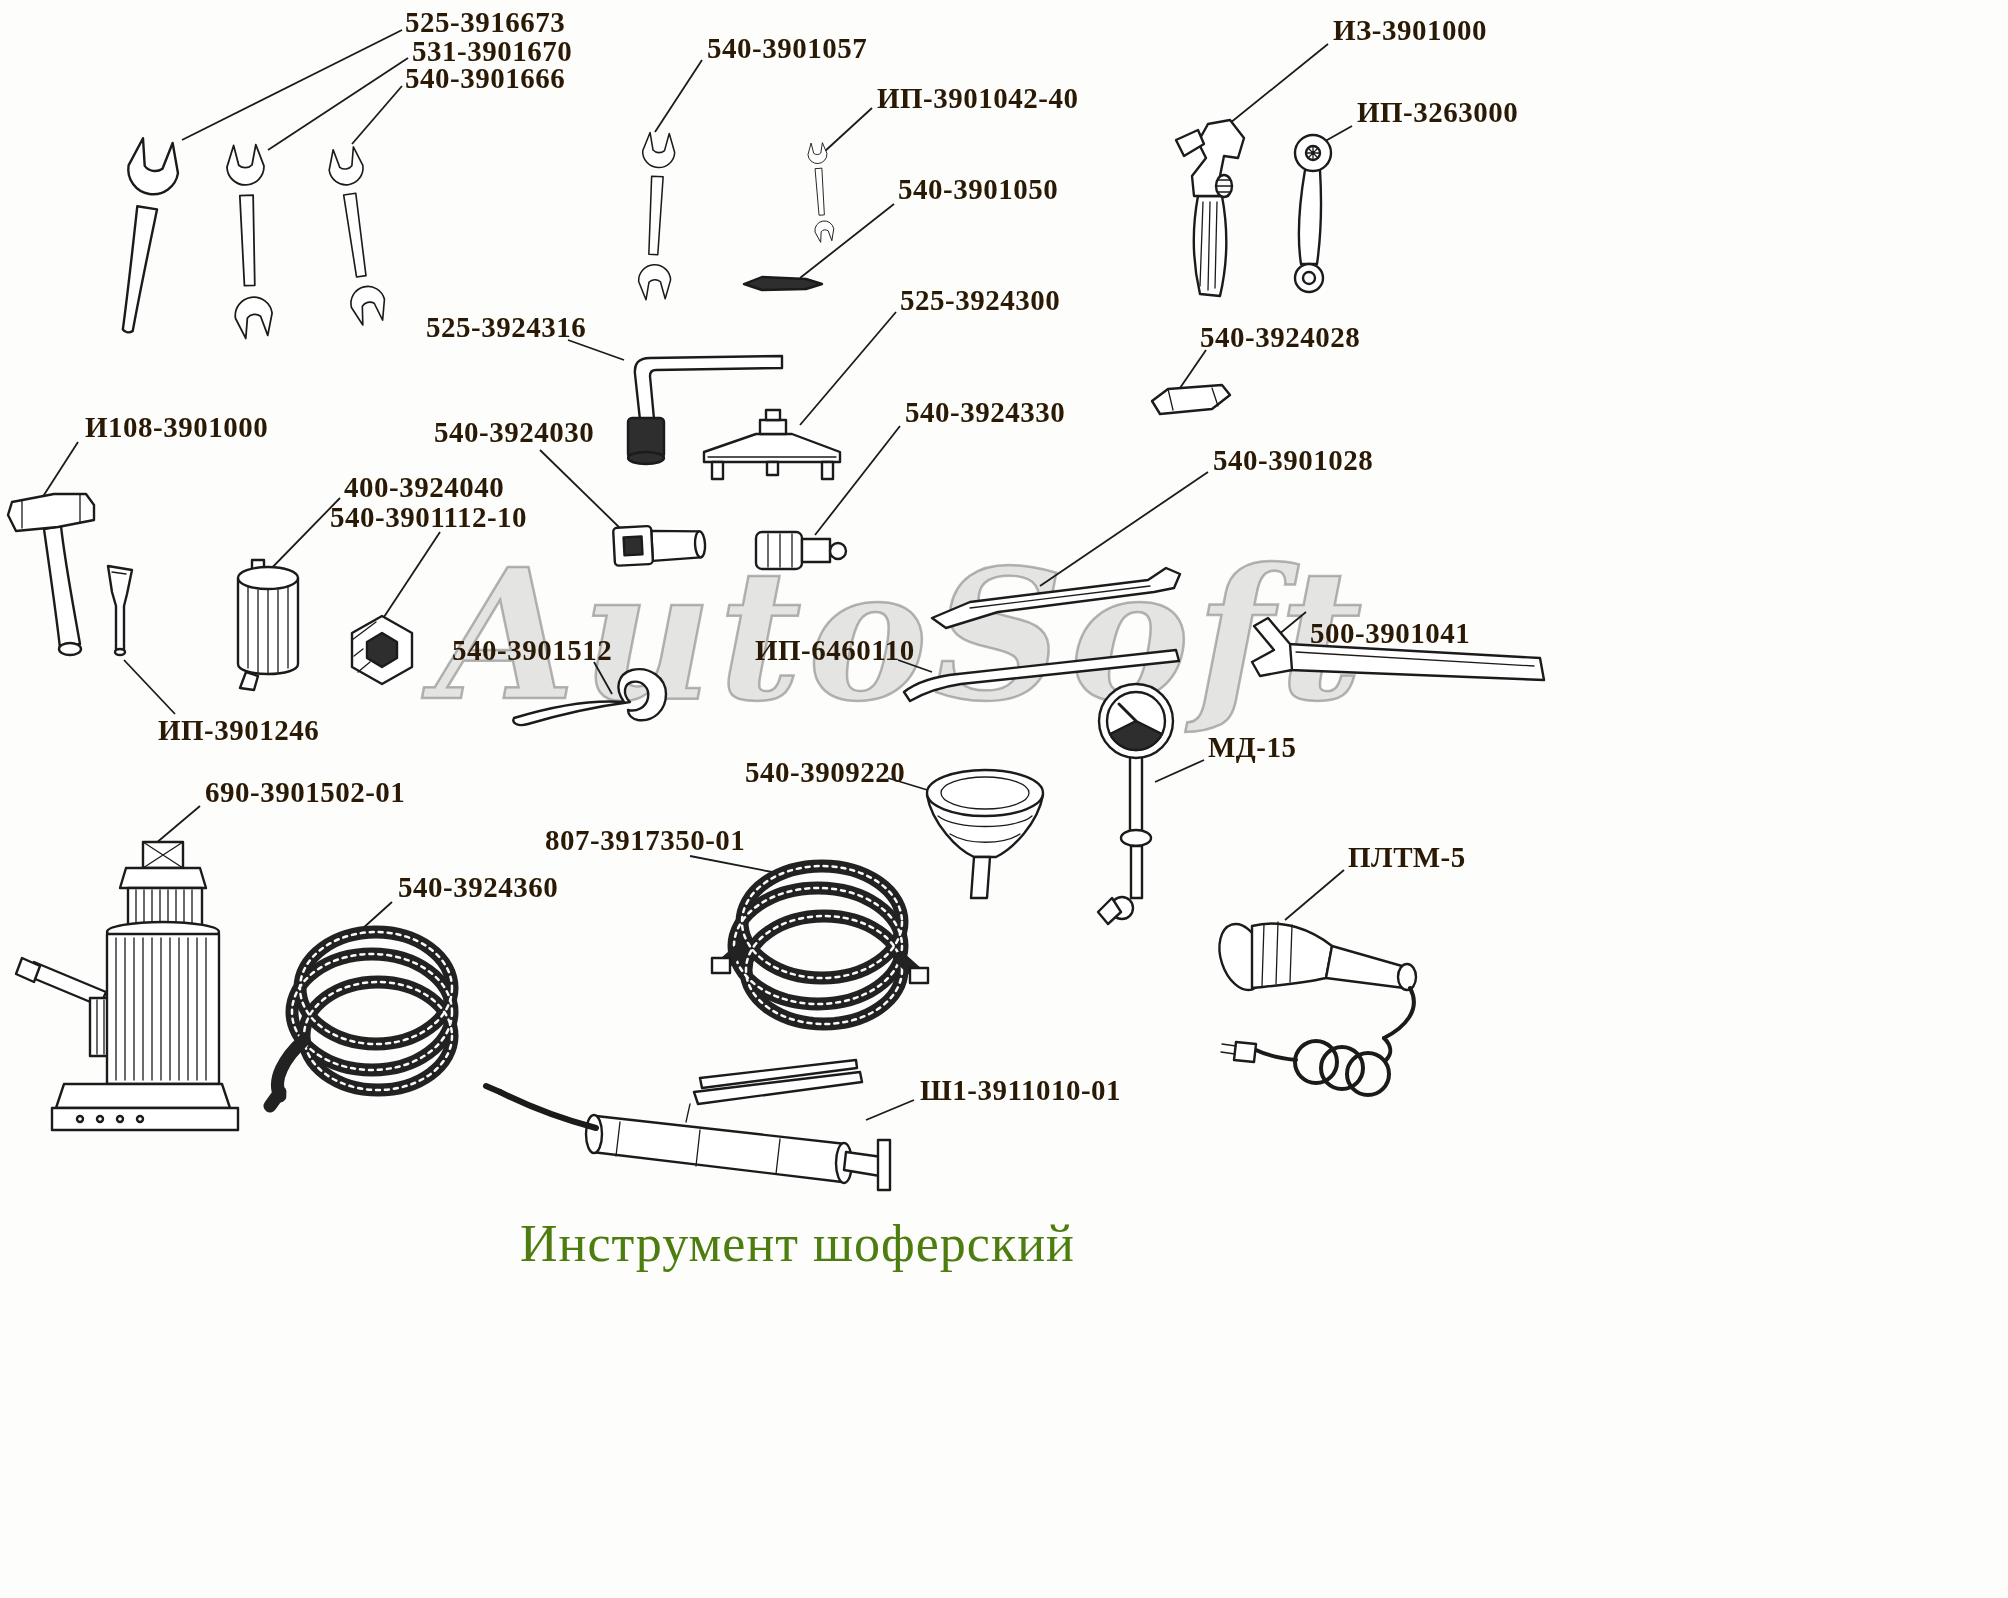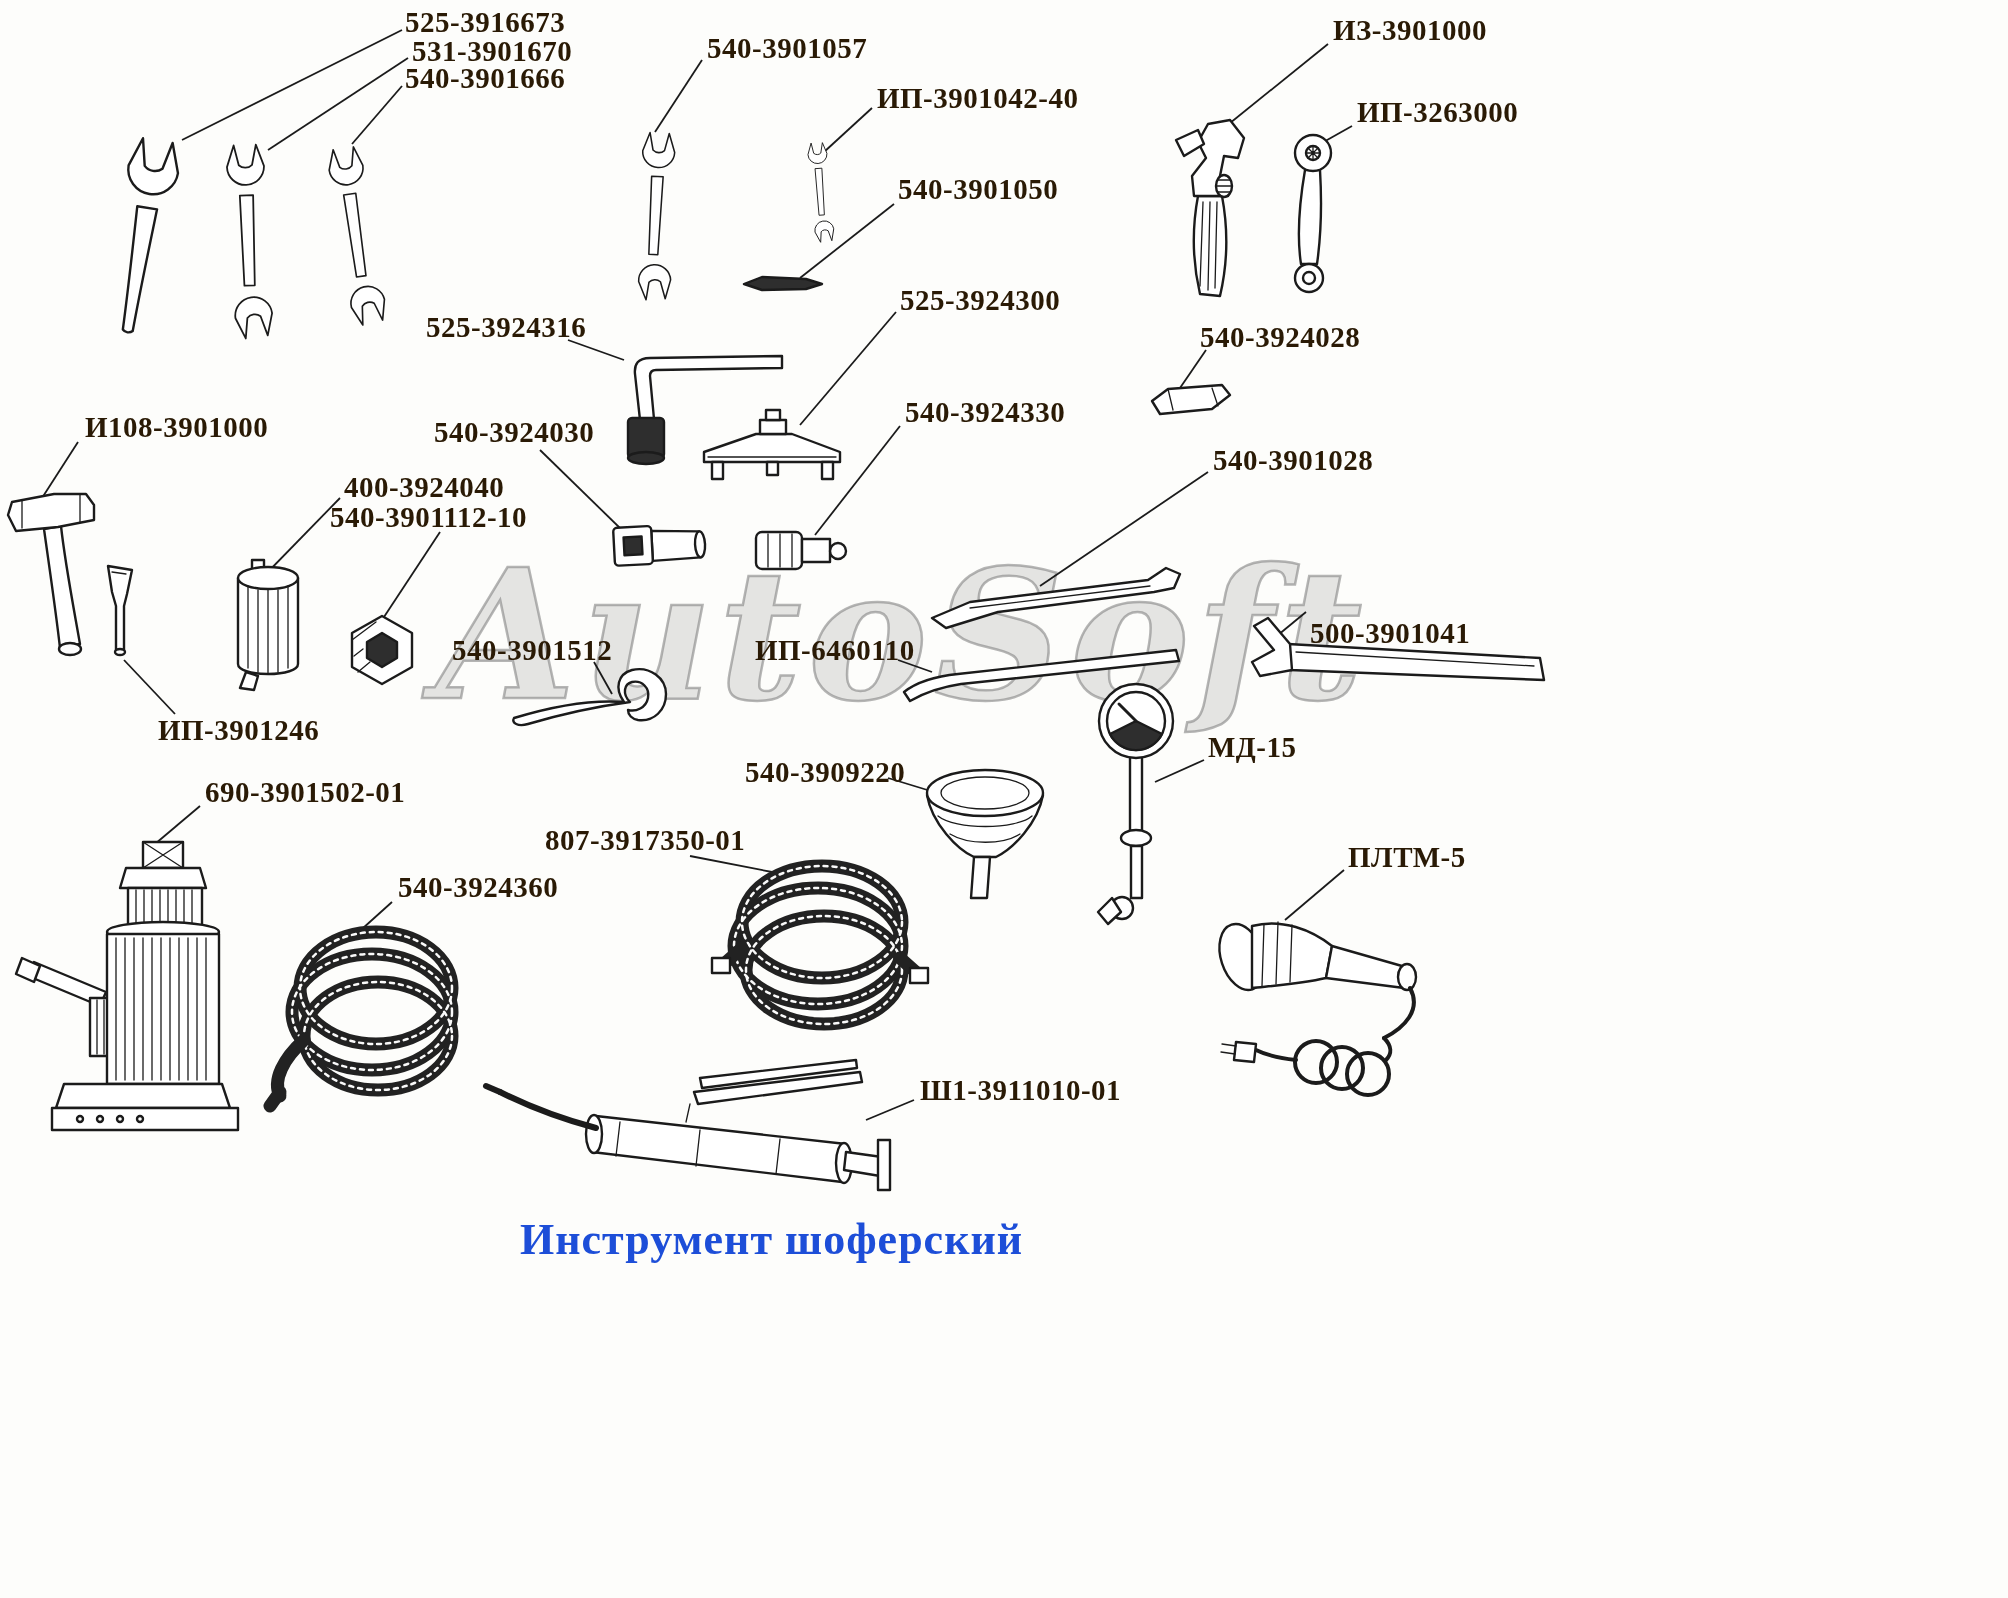--- a/index.html
+++ b/index.html
@@ -1,21 +1,21 @@
 <!DOCTYPE html>
 <html><head>
 <meta charset="utf-8">
 <style>
   html,body{margin:0;padding:0;background:#e8e8e8;}
   .page{position:relative;width:2008px;height:1598px;background:#fdfdfb;overflow:hidden;
         font-family:"Liberation Serif",serif;}
   .art{position:absolute;left:0;top:0;width:100%;height:100%;}
   .lbl{position:absolute;font-weight:700;font-size:29px;color:#2a1a05;white-space:nowrap;
        letter-spacing:.5px;line-height:1;}
-  .title{position:absolute;left:520px;top:1218px;font-weight:700;font-size:44px;color:#1d4ed8;
+  .title{position:absolute;left:520px;top:1218px;font-weight:400;font-size:52px;color:#4d7c0f;
        letter-spacing:1px;line-height:1;}
   .leader line{stroke:#1b1b1b;stroke-width:1.8;}
   .tool{fill:#ffffff;stroke:#1b1b1b;stroke-width:2.4;stroke-linejoin:round;stroke-linecap:round;}
   .tool .dark{fill:#2e2e2e;}
   .tool .thin{fill:none;stroke-width:1.3;}
   .hose ellipse,.hose .cord{fill:none;stroke:#222;stroke-width:13;}
   .hose .braid{fill:none;stroke:#fafafa;stroke-width:2.5;stroke-dasharray:4 5;}
   .wm{font-family:"DejaVu Serif",serif;font-size:180px;font-style:italic;font-weight:700;
       fill:rgba(187,187,187,.38);stroke:rgba(122,122,122,.55);stroke-width:2.5;letter-spacing:6px;}
 </style>

